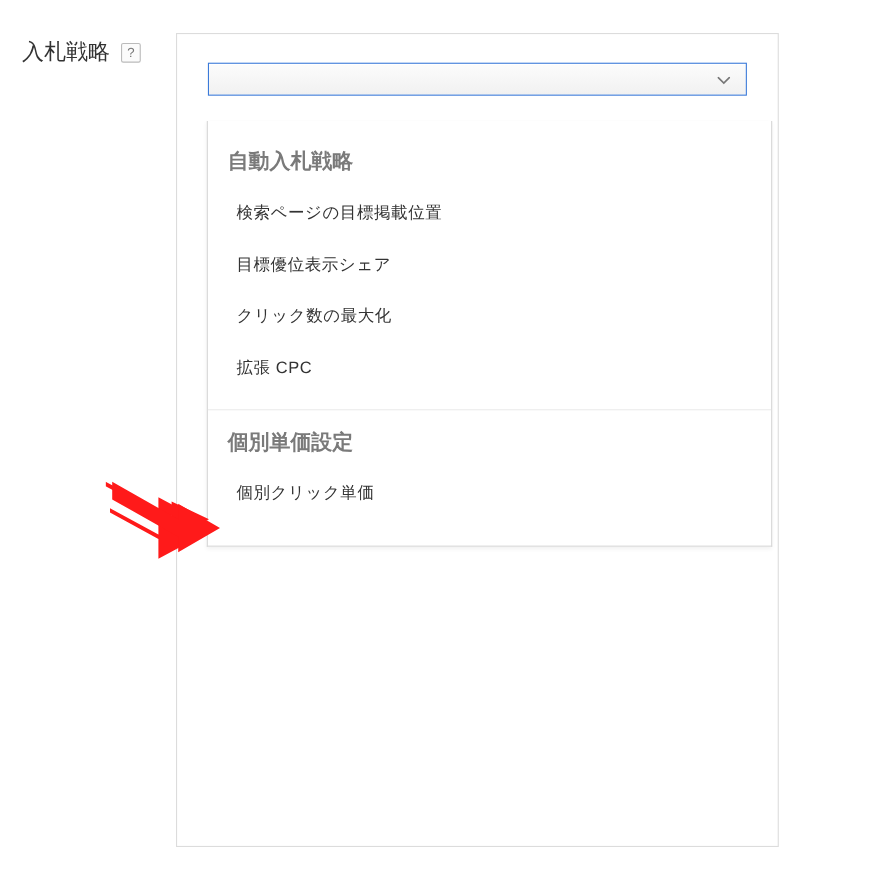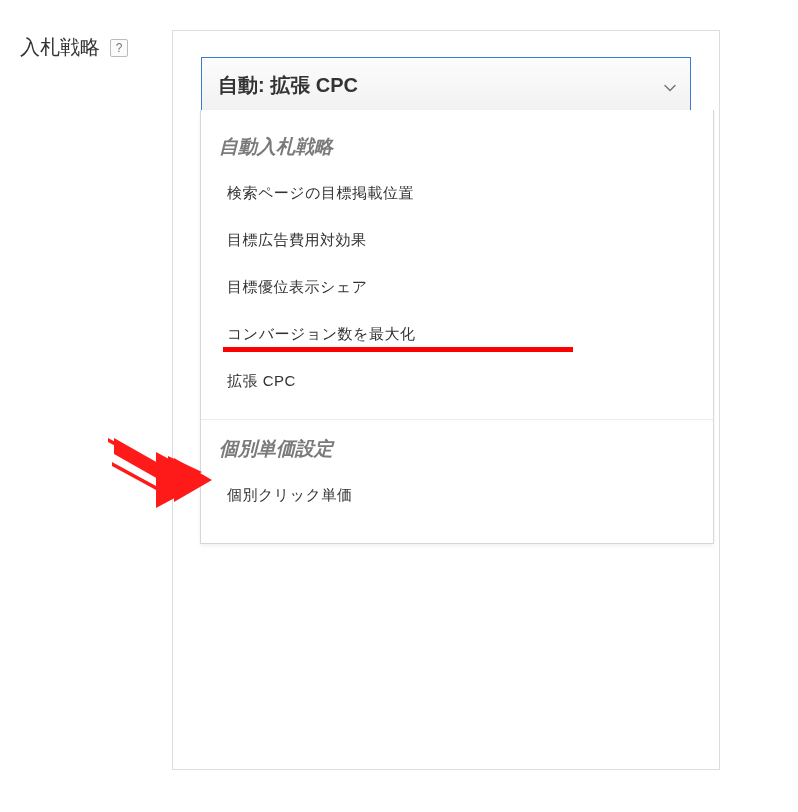--- a/index.html
+++ b/index.html
@@ -8,21 +8,21 @@
     padding: 30px 20px;
     font-family: Arial, "Hiragino Kaku Gothic ProN", "Hiragino Sans", Meiryo, sans-serif;
     font-size: 20px;
     color: #222;
     background: #fff;
     width: 798px;
   }
   .row {
     display: flex;
     align-items: flex-start;
-    gap: 44px;
+    gap: 32px;
   }
   .left {
     display: flex;
     align-items: center;
     gap: 10px;
     padding-top: 4px;
     white-space: nowrap;
   }
   .section-label {
     font-size: 20px;
@@ -80,21 +80,20 @@
     border-top: none;
     box-shadow: 0 2px 4px rgba(0,0,0,0.06);
     padding: 14px 0 24px 0;
     z-index: 5;
   }
   .group-header {
     padding: 10px 18px;
     font-weight: 700;
     font-size: 19px;
     color: #7a7a7a;
-    font-style: italic;
   }
   .menu-item {
     position: relative;
     padding: 14px 18px 14px 26px;
     font-size: 15px;
     color: #333;
     cursor: pointer;
     letter-spacing: 0.5px;
   }
   .menu-item .underline {
@@ -123,45 +122,40 @@
 
 <div class="row">
   <div class="left">
     <span class="section-label">入札戦略</span>
     <span class="help-badge">?</span>
   </div>
 
   <div class="panel-wrap">
     <div class="panel">
       <div class="select-box">
-        <span>自動: 拡張 CPC</span>
         <span class="chev">
           <svg width="12" height="8" viewBox="0 0 12 8">
               <path d="M1 1 L6 6 L11 1" stroke="#777" stroke-width="1.5" fill="none" stroke-linecap="round"></path>
             </svg>
         </span>
       </div>
     </div>
 
     <div class="dropdown">
 
       <div class="group-header">自動入札戦略</div>
 
       <div class="menu-item">
         <span>検索ページの目標掲載位置</span>
       </div>
       <div class="menu-item">
-        <span>目標広告費用対効果</span>
-      </div>
-      <div class="menu-item">
         <span>目標優位表示シェア</span>
       </div>
       <div class="menu-item">
-        <span>コンバージョン数を最大化</span>
-        <span class="underline"></span>
+        <span>クリック数の最大化</span>
       </div>
       <div class="menu-item">
         <span>拡張 CPC</span>
       </div>
 
       <div class="divider"></div>
 
       <div class="group-header">個別単価設定</div>
 
       <div class="menu-item">

